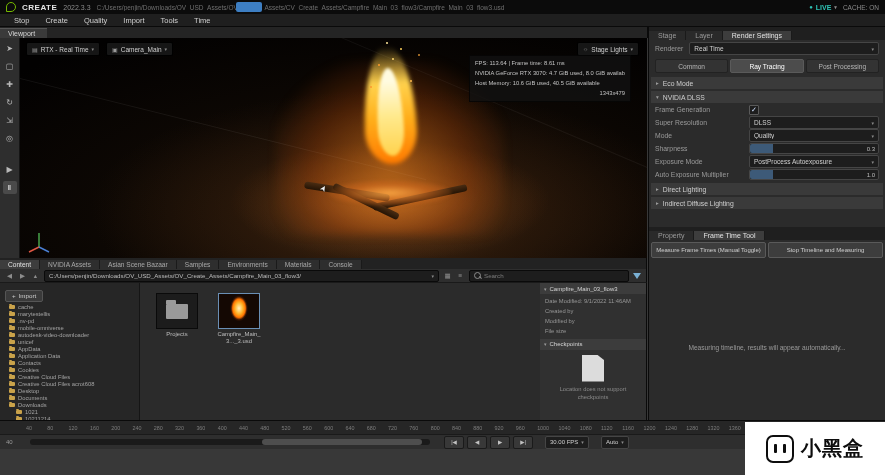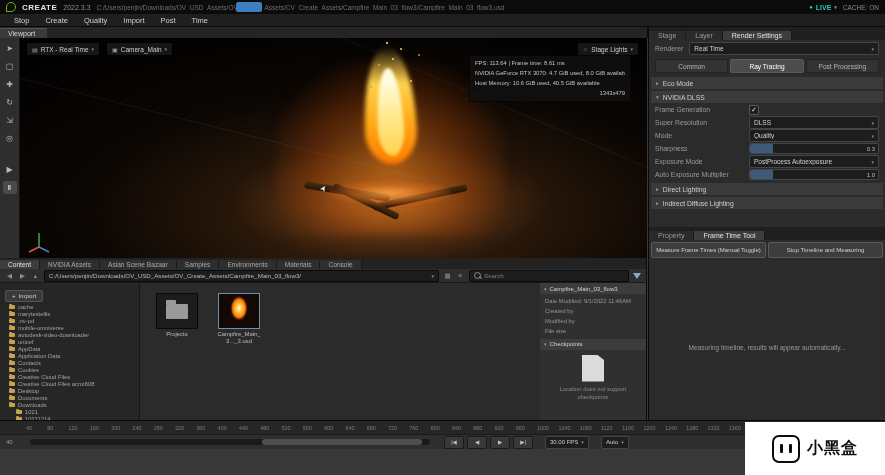--- a/index.html
+++ b/index.html
@@ -132,21 +132,21 @@
   .pb-btn{height:11px;min-width:14px;background:#383838;border:1px solid #1a1a1a;border-radius:2px;color:#c2c2c2;font-size:5.5px;display:flex;align-items:center;justify-content:center;padding:0 2px;}
   .pb-group{display:flex;gap:3px;margin-left:10px;}
   .fps-box{display:flex;align-items:center;gap:3px;background:#1d1d1d;border:1px solid #454545;border-radius:2px;height:11px;padding:0 4px;font-size:6px;color:#cfcfcf;margin-left:8px;white-space:nowrap;}
 
   
   .watermark{left:745px;top:422px;width:140px;height:53px;background:#ffffff;display:flex;align-items:center;justify-content:center;gap:7px;z-index:20;}
   .wm-logo{width:28px;height:28px;border:2.5px solid #0d0d0d;border-radius:7px;position:relative;box-sizing:border-box;}
   .wm-logo::before,.wm-logo::after{content:'';position:absolute;top:7px;width:3px;height:9px;background:#0d0d0d;border-radius:1px;}
   .wm-logo::before{left:6px;}
   .wm-logo::after{right:6px;}
-  .wm-text{font-size:16px;font-weight:bold;color:#0d0d0d;letter-spacing:1px;}
+  .wm-text{font-size:20px;font-weight:bold;color:#0d0d0d;letter-spacing:1px;}
 </style>
 </head>
 <body>
 
 <div class="app">
 
   <div class="abs titlebar">
     <span class="ov-logo"></span>
     <span class="app-name">CREATE</span>
     <span class="app-ver">2022.3.3</span>
@@ -158,21 +158,21 @@
     </span>
     <span class="cache">CACHE: ON</span>
   </div>
 
   <div class="abs menubar">
 
   <span class="menu-item">Stop</span>
       <span class="menu-item">Create</span>
       <span class="menu-item">Quality</span>
       <span class="menu-item">Import</span>
-      <span class="menu-item">Post</span>
+      <span class="menu-item">Tools</span>
       <span class="menu-item">Time</span>
     </div>
 
   <div class="abs vp-tabrow">
     <span class="vp-tab">Viewport</span>
   </div>
 
   <div class="abs vp-toolcol">
     <span class="tool-btn">➤</span>
     <span class="tool-btn">▢</span>

